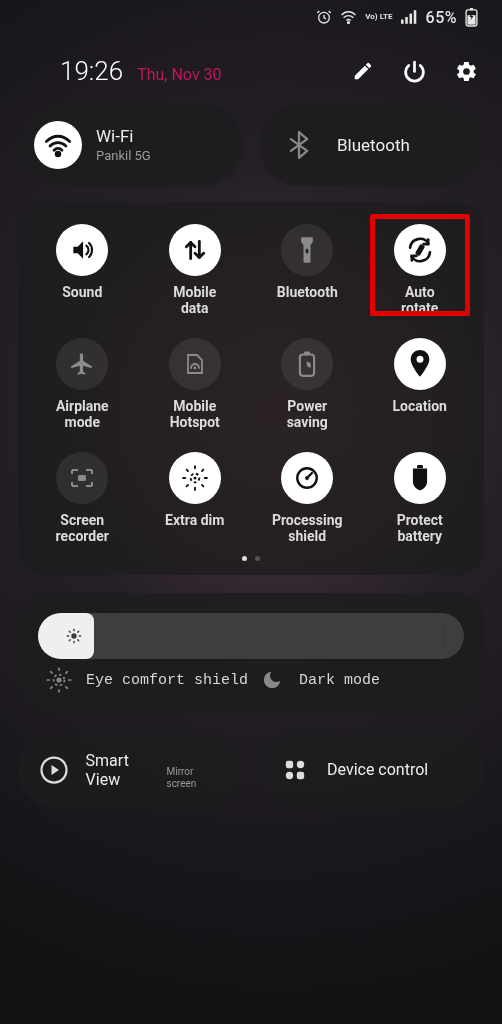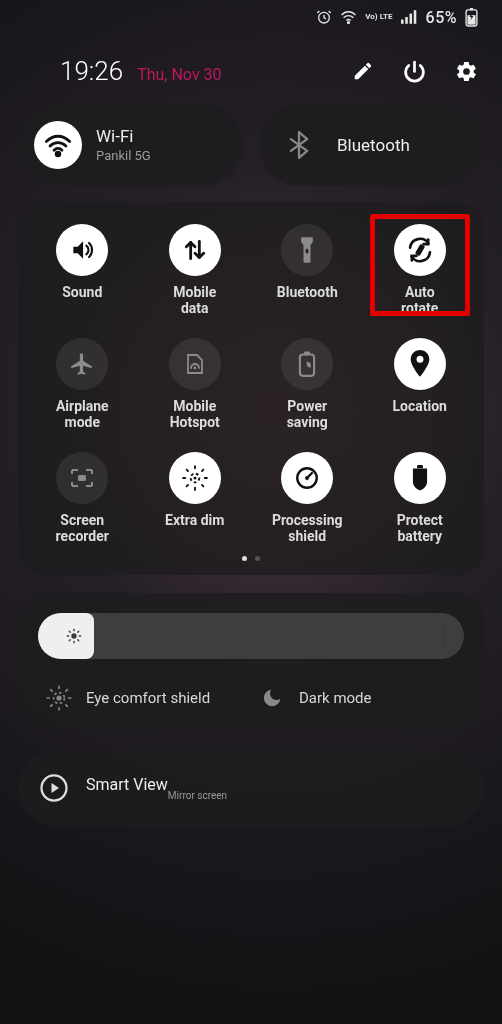--- a/index.html
+++ b/index.html
@@ -138,21 +138,21 @@
     display: flex; align-items: center; justify-content: flex-end;
     padding-right: 12px;
   }
   .slider-dots {
     position: absolute; right: 18px;
     display: flex; flex-direction: column; gap: 3px;
   }
   .slider-dots span { width: 4px; height: 4px; border-radius: 50%; background: #3a3a3a; }
 
   .toggle-row {
-    display: flex; margin-top: 24px; 
+    display: flex; margin-top: 6px;  font-family: Liberation Mono, monospace;
   }
   .toggle-item {
     flex: 1;
     display: flex; align-items: center; gap: 12px;
     padding-left: 6px;
   }
   .toggle-icon {
     width: 30px; height: 30px;
     display: flex; align-items: center; justify-content: center;
     color: #8b8b8b;
@@ -482,15 +482,28 @@
         <svg width="30" height="30" viewBox="0 0 24 24" fill="none" stroke="#ddd" stroke-width="1.8">
             <circle cx="12" cy="12" r="10"></circle>
             <path d="M10 8l6 4-6 4z" fill="#ddd" stroke="none"></path>
           </svg>
       </div>
       <div class="bottom-labels">
         <span class="bottom-title">Smart View</span>
         <span class="bottom-sub">Mirror screen</span>
       </div>
     </div>
+    <div class="bottom-tile">
+      <div class="bottom-icon">
+        <svg width="22" height="22" viewBox="0 0 24 24" fill="#ddd">
+            <rect x="2" y="2" width="8" height="8" rx="2.5"></rect>
+            <rect x="14" y="2" width="8" height="8" rx="4"></rect>
+            <rect x="2" y="14" width="8" height="8" rx="4"></rect>
+            <rect x="14" y="14" width="8" height="8" rx="2.5"></rect>
+          </svg>
+      </div>
+      <div class="bottom-labels">
+        <span class="bottom-title">Device control</span>
+      </div>
+    </div>
   </div>
 
 </div>
 
 </body></html>

